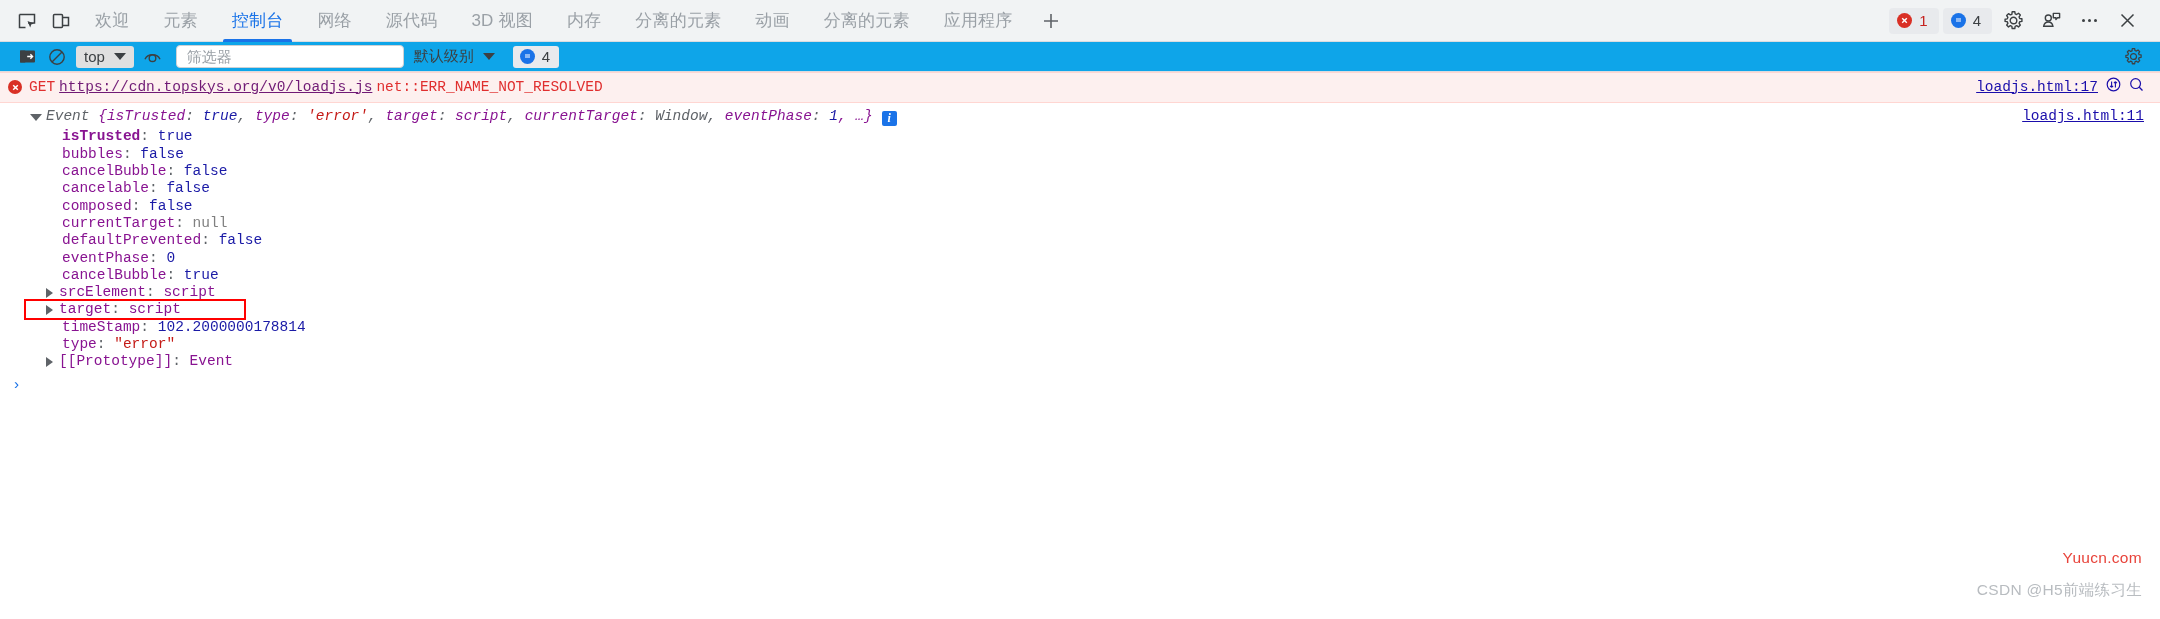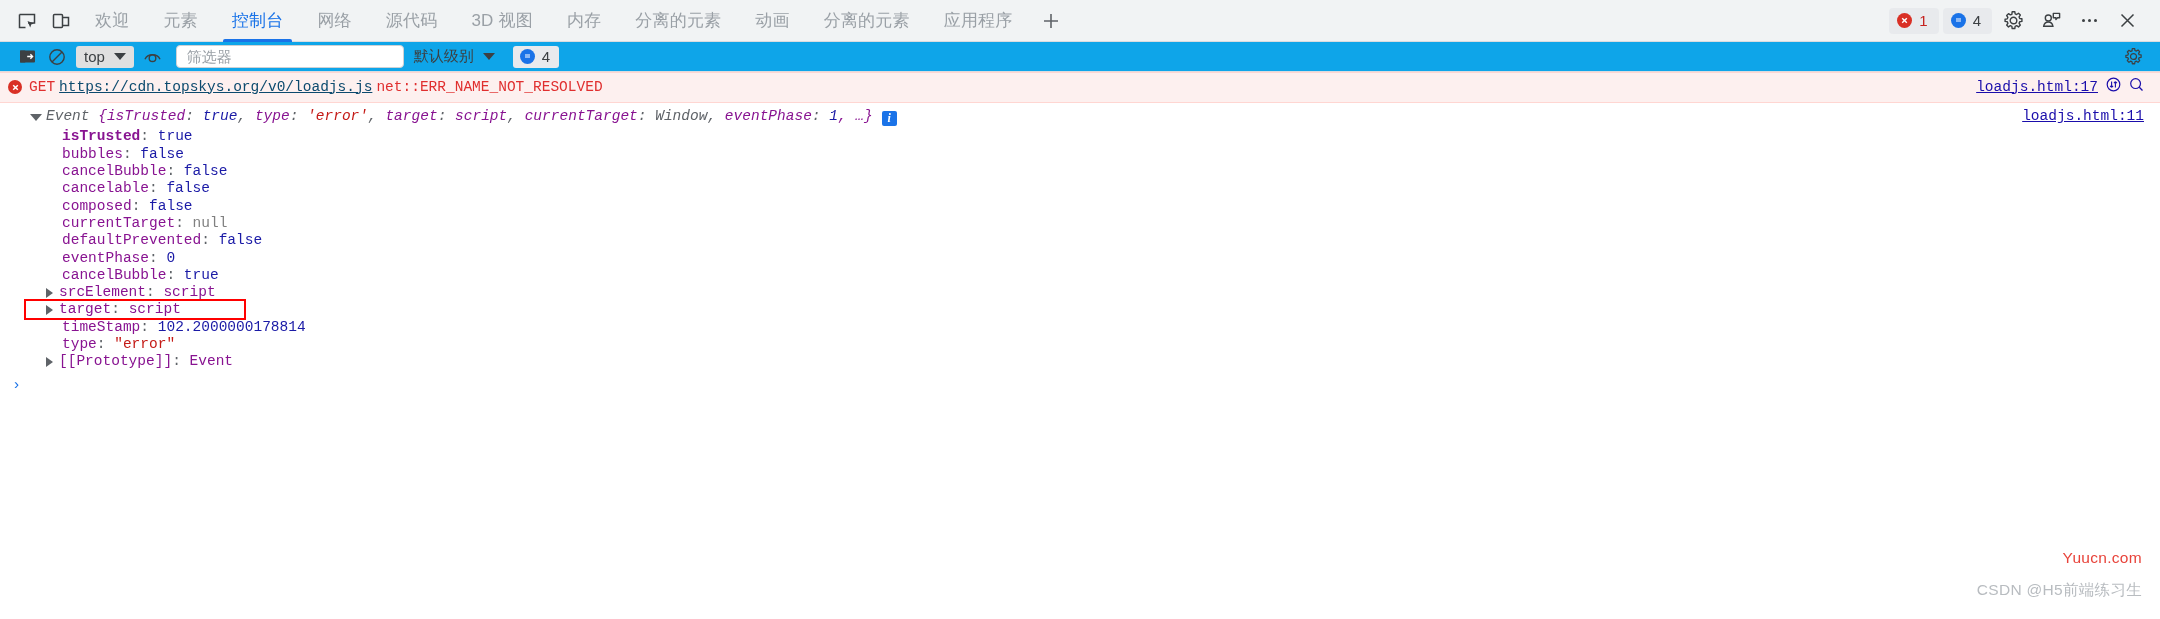--- a/index.html
+++ b/index.html
@@ -133,21 +133,21 @@
     box-sizing:border-box;
     min-height:23px;
   }
   .err-icon{
     width:14px;height:14px;border-radius:50%;
     background:#d93025;flex:none;margin-right:7px;
     display:flex;align-items:center;justify-content:center;
   }
   .err-text{color:#e02f2f;white-space:nowrap;}
   .err-text .url{
-    color:#0c4a6e;text-decoration:underline;margin:16px 4px;
+    color:#701a75;text-decoration:underline;margin:16px 4px;
   }
   .err-right{
     margin-left:auto;display:flex;align-items:center;gap:8px;padding-right:8px;
   }
   .src-link{color:#1a0dab;text-decoration:underline;white-space:nowrap;}
   .obj-area{padding:3px 0 0 0;position:relative;}
   .obj-header{
     display:flex;align-items:flex-start;
     padding:2px 8px 2px 30px;
     position:relative;

